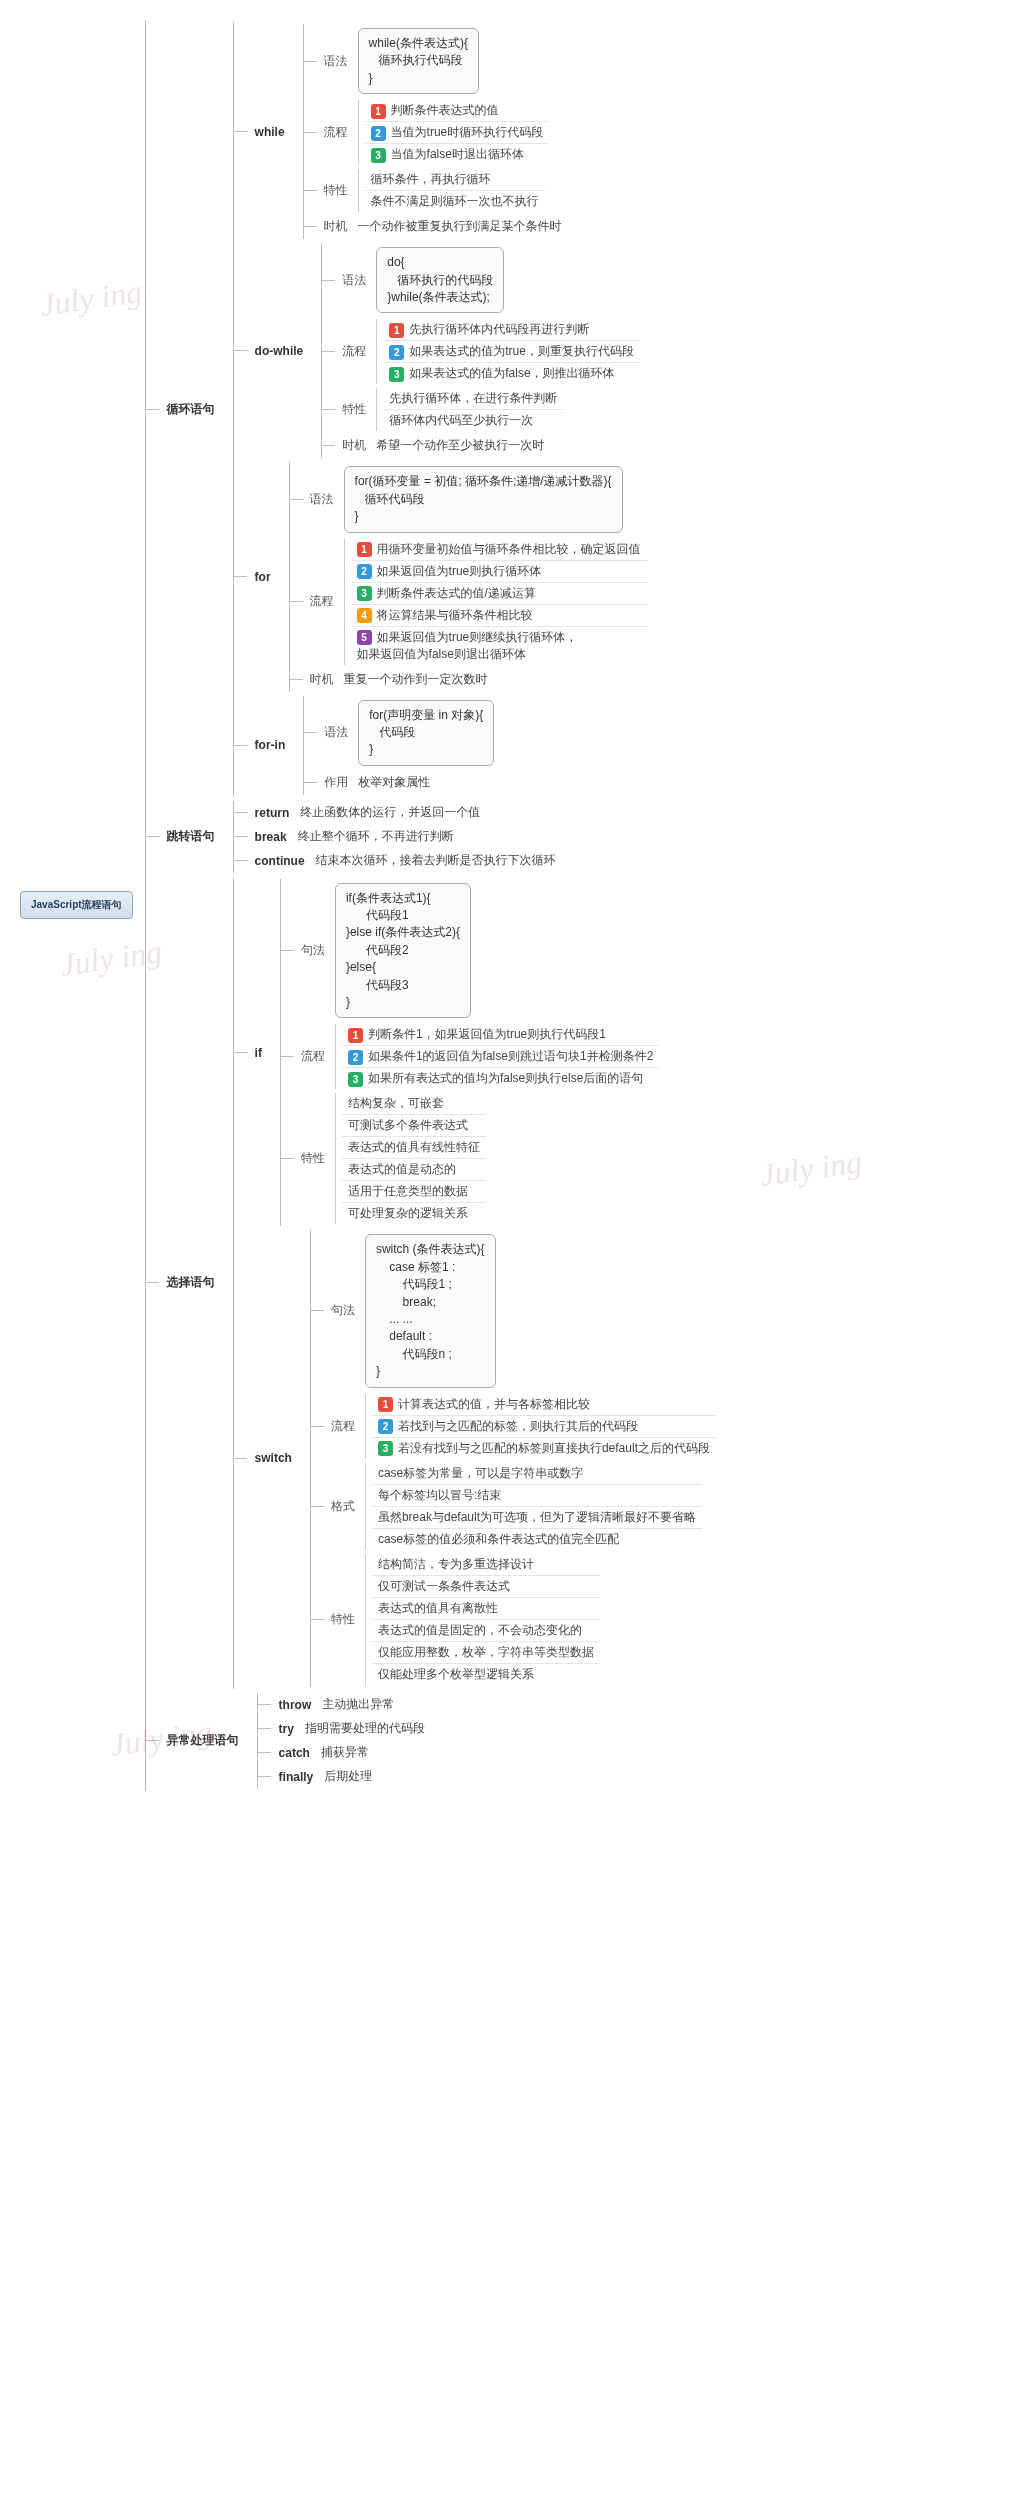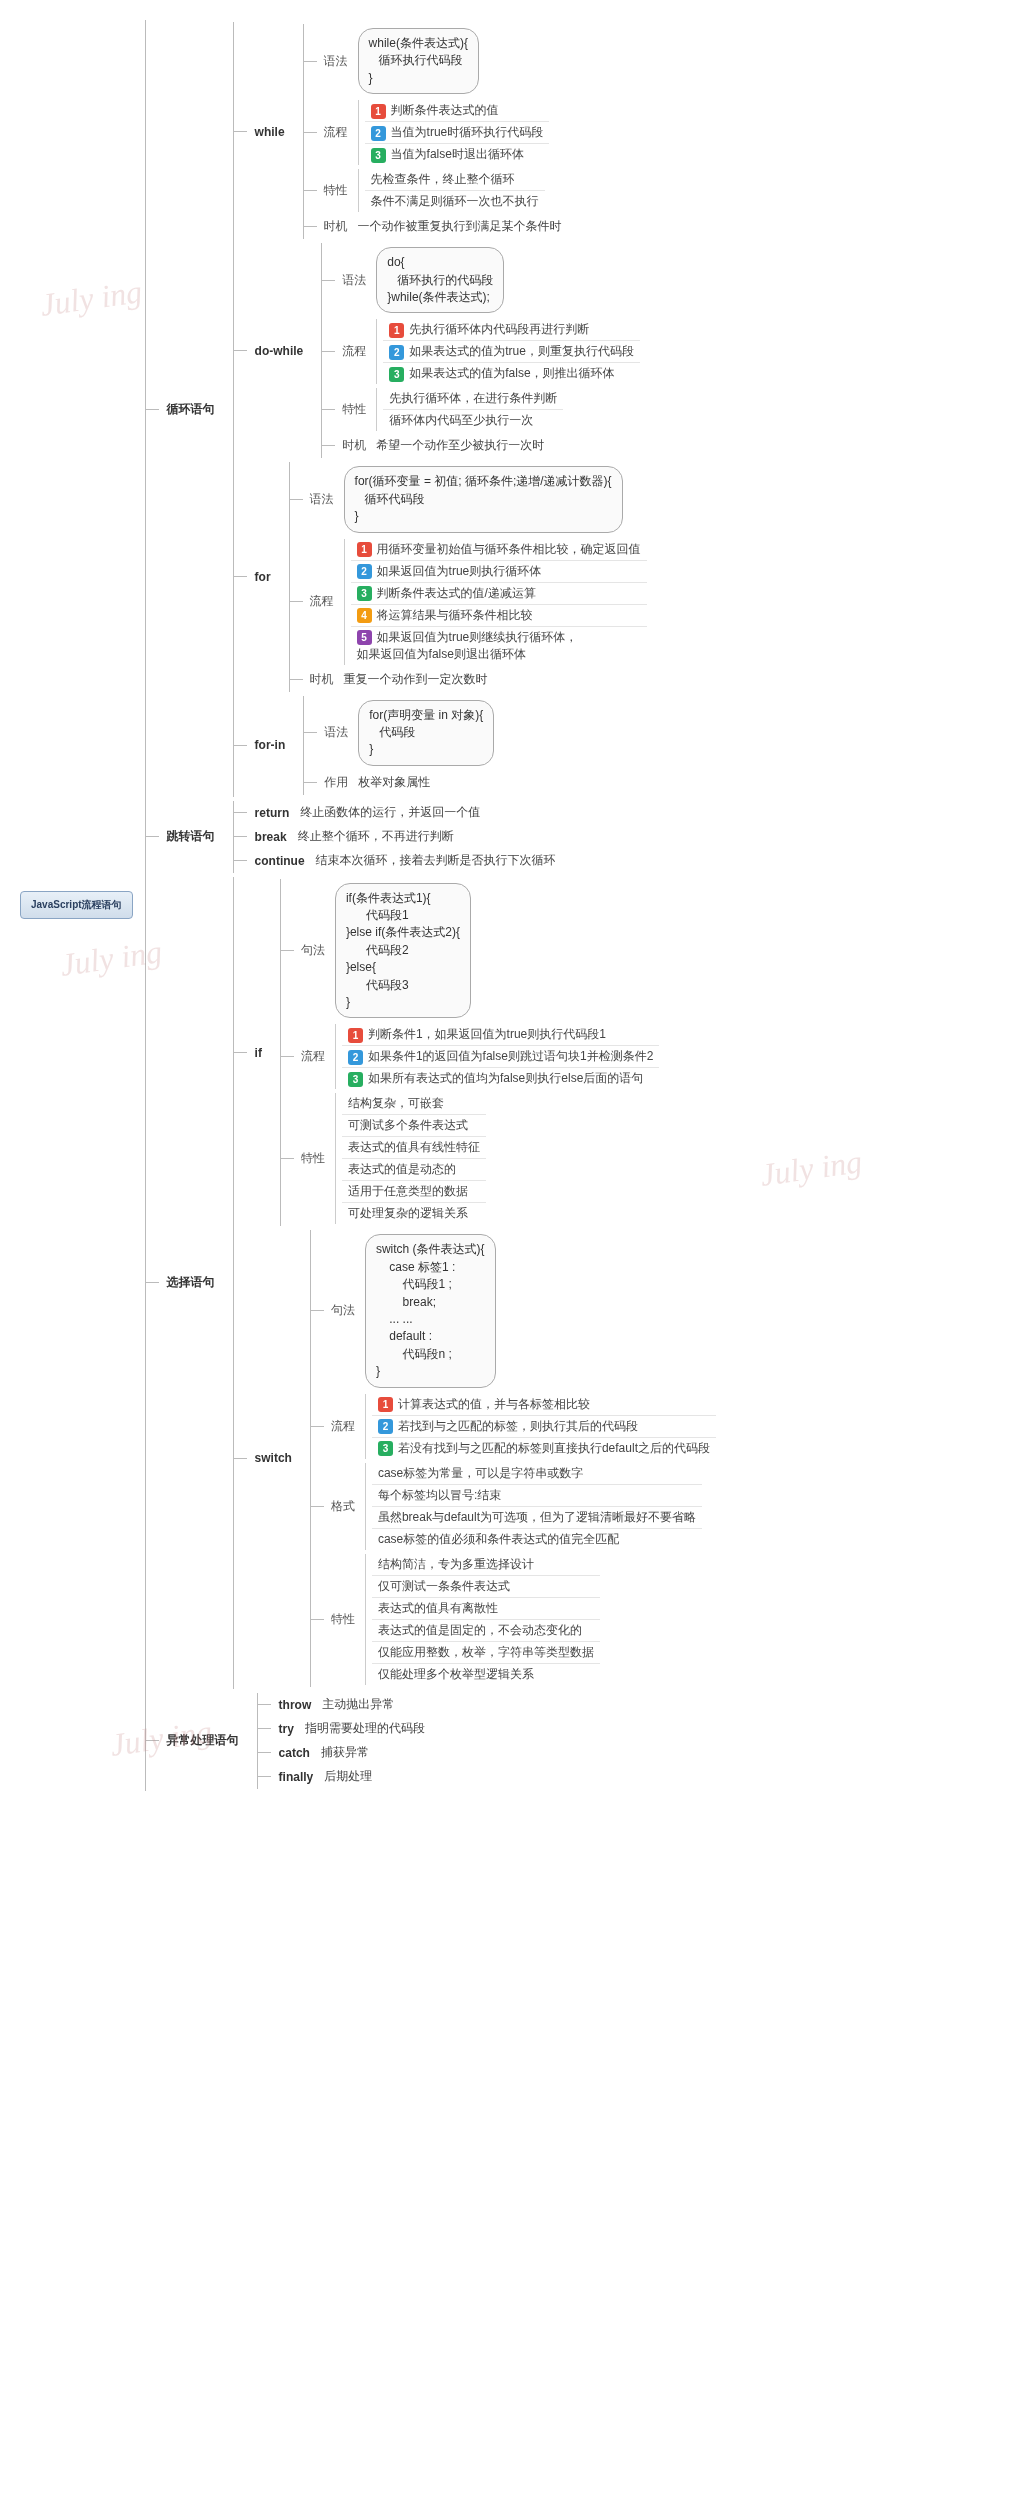--- a/index.html
+++ b/index.html
@@ -59,21 +59,21 @@
     white-space: nowrap;
     color: #555;
   }
   .leaf {
     padding: 1px 5px;
     white-space: nowrap;
     color: #444;
   }
   .code-box {
     border: 1px solid #aaa;
-    border-radius: 15px;
+    border-radius: 6px;
     padding: 6px 10px;
     margin: 2px 0 2px 5px;
     background: #fafafa;
     white-space: pre;
     font-family: inherit;
     line-height: 1.45;
     color: #333;
   }
   .num-badge {
     display: inline-block;
@@ -145,21 +145,21 @@
                 <span class="label">流程</span>
               <div class="leaf-group">
                 <span class="leaf"><span class="num-badge b1">1</span><span>判断条件表达式的值</span></span>
                 <span class="leaf"><span class="num-badge b2">2</span><span>当值为true时循环执行代码段</span></span>
                 <span class="leaf"><span class="num-badge b3">3</span><span>当值为false时退出循环体</span></span>
               </div>
             </div>
             <div class="branch">
                 <span class="label">特性</span>
               <div class="leaf-group">
-                <span class="leaf">先检查条件，终止整个循环</span>
+                <span class="leaf">循环条件，再执行循环</span>
                 <span class="leaf">条件不满足则循环一次也不执行</span>
               </div>
             </div>
             <div class="branch">
                 <span class="label">时机</span>
                 <span class="leaf">一个动作被重复执行到满足某个条件时</span>
               </div>
           </div>
         </div>
 

